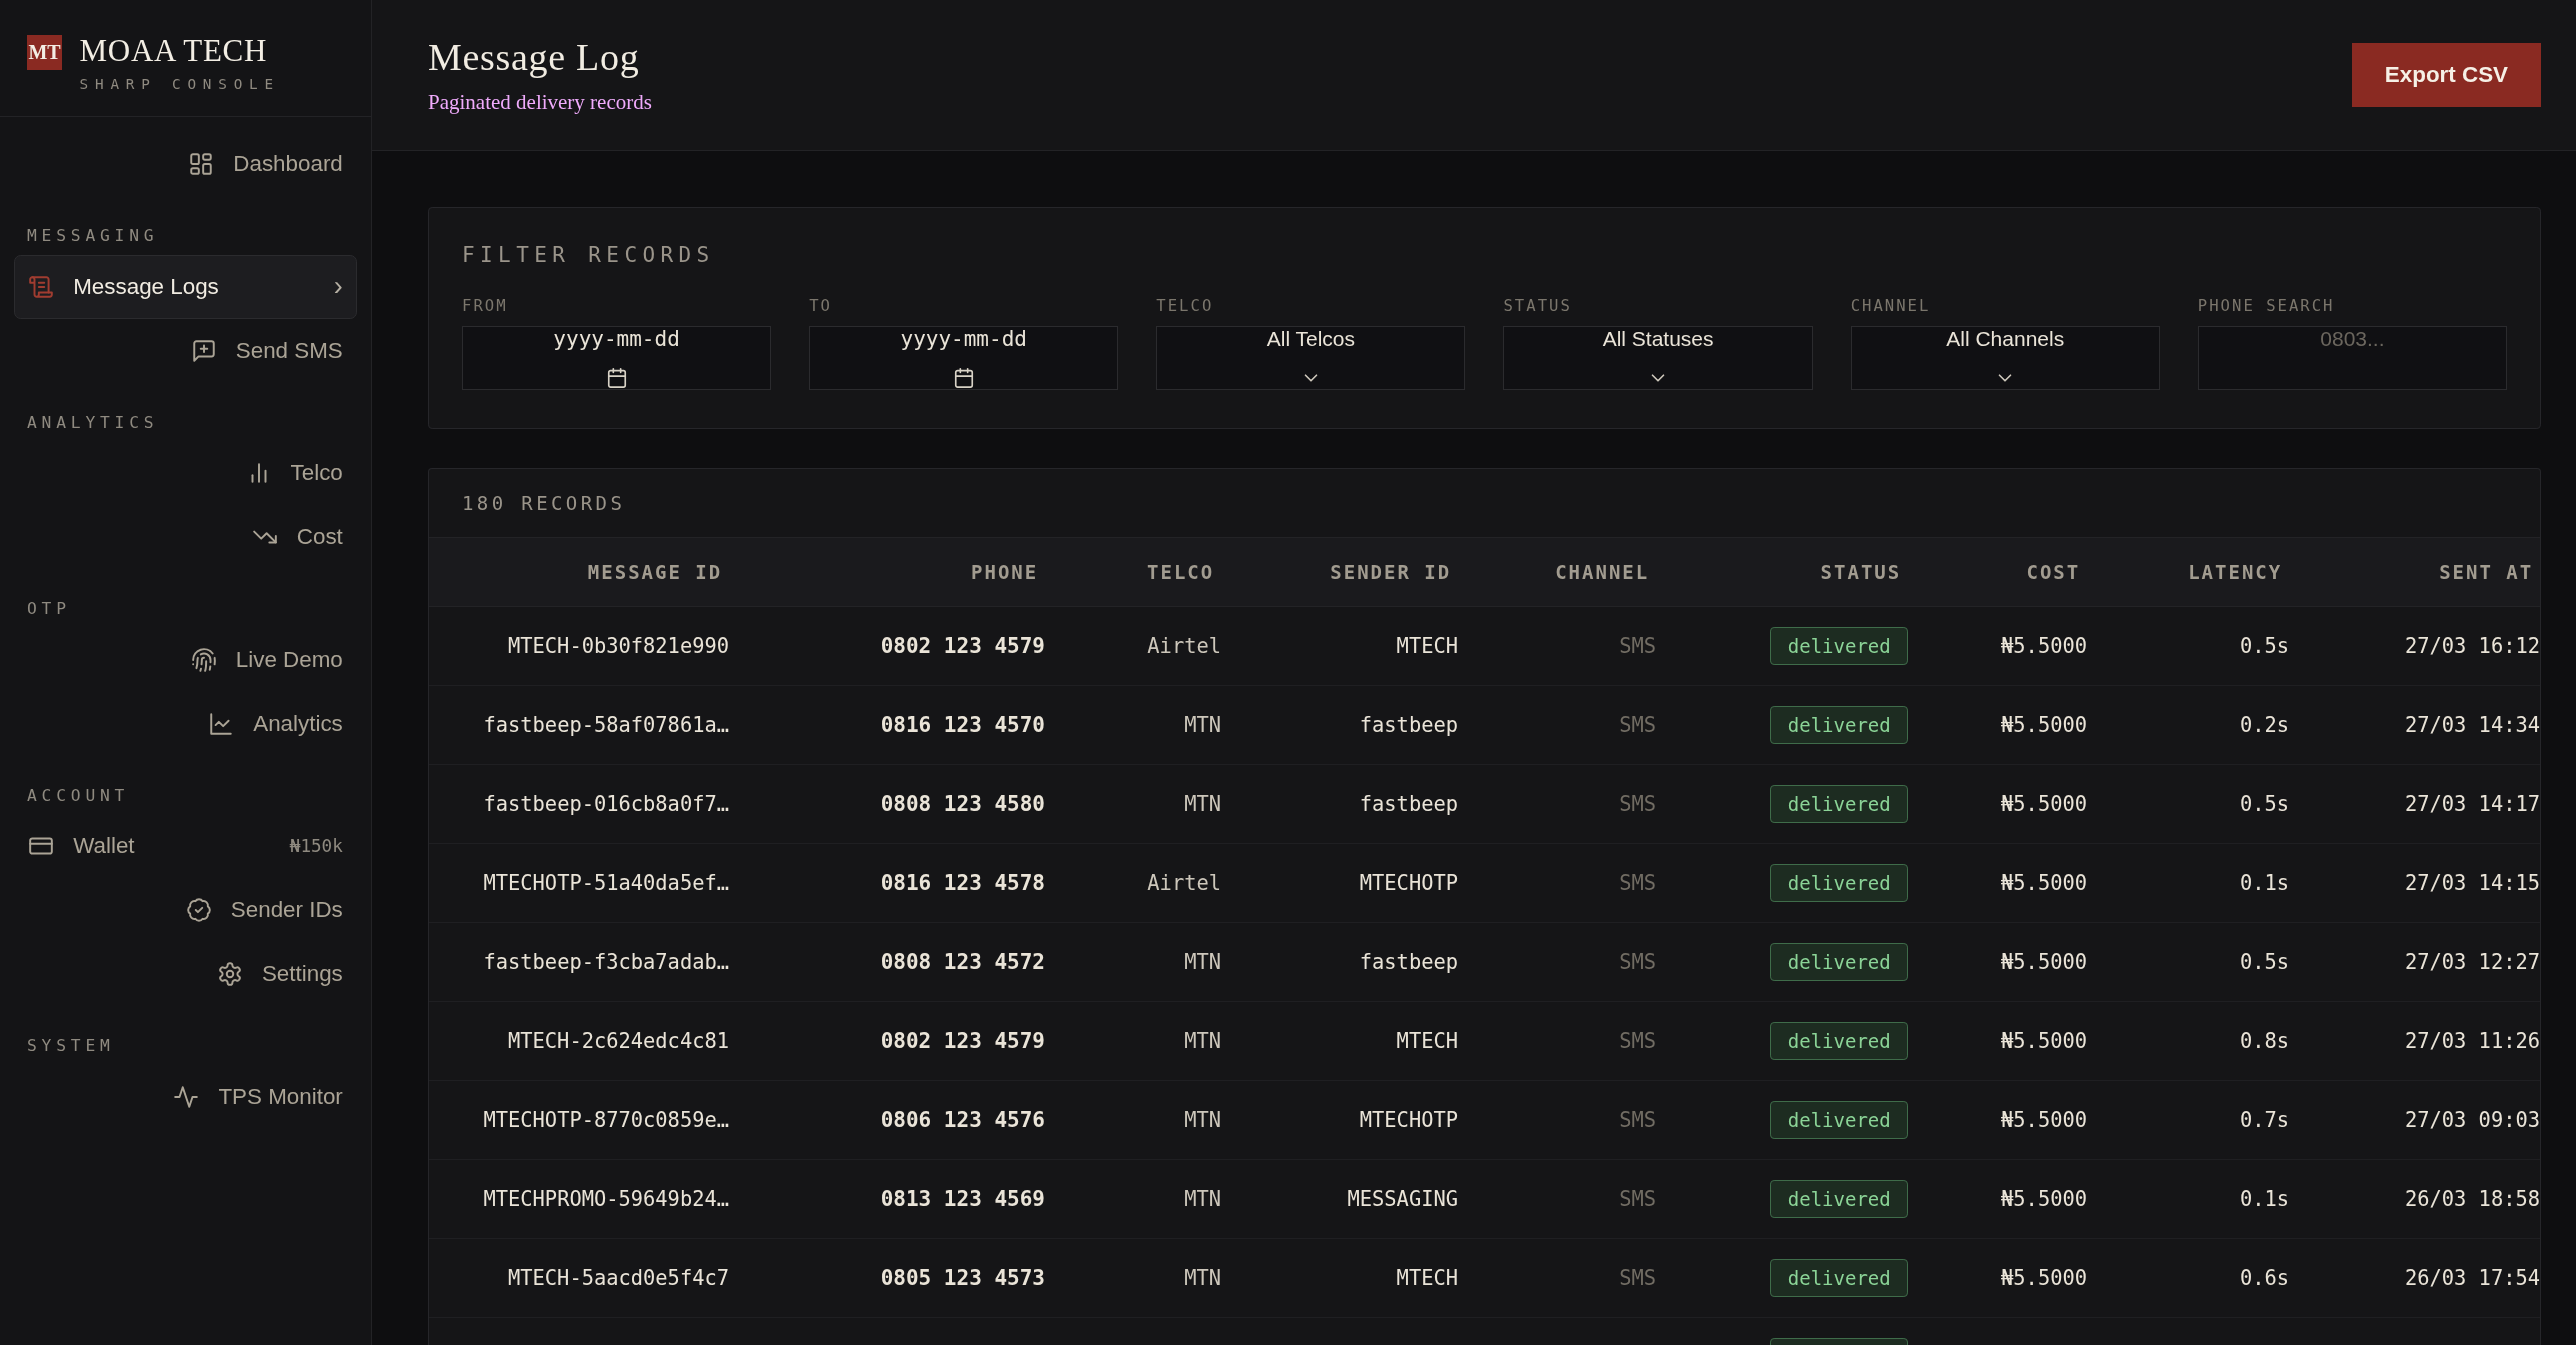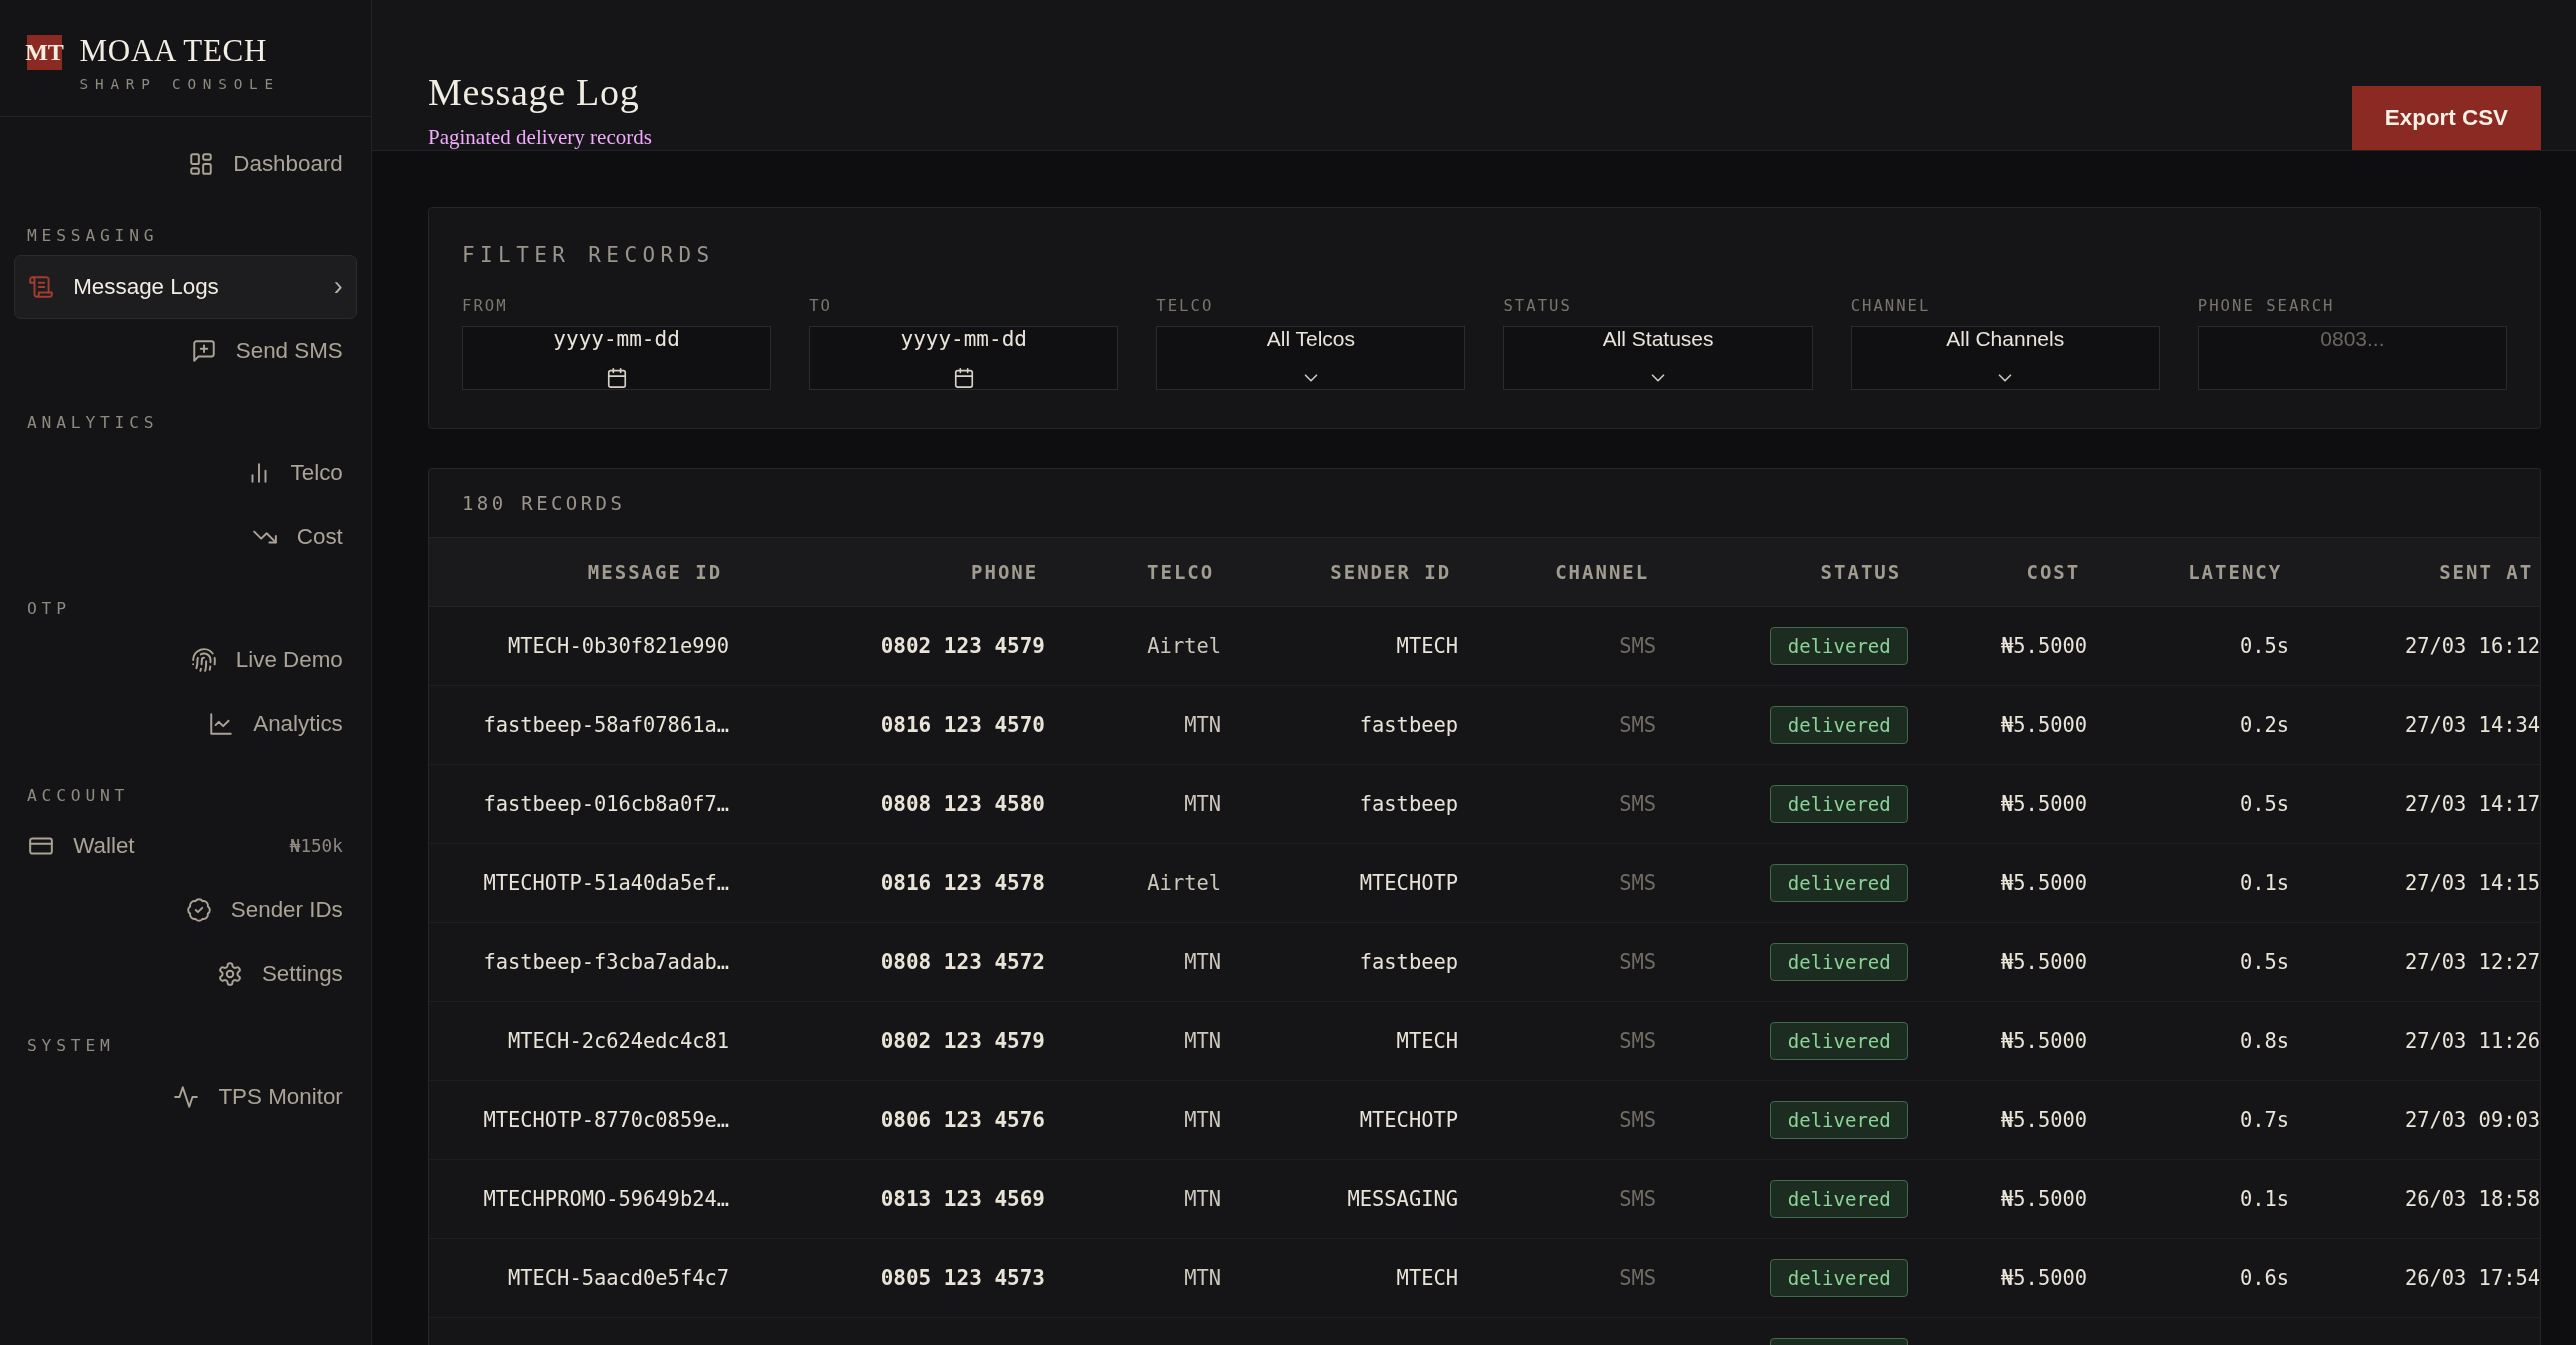--- a/index.html
+++ b/index.html
@@ -16,21 +16,21 @@
   
   .sidebar {
     width:372px; height:100%; flex:0 0 372px;
     background:#141416;
     border-right:0.7px solid #232326;
     display:flex; flex-direction:column;
   }
   .brand { padding:35px 0 0 27px; height:117px; border-bottom:0.7px solid #232326; display:flex; gap:17.6px; }
   .brand-logo {
     width:35px; height:35px; background:#8a2a22; color:#f3eee4;
-    font-family:"Liberation Serif","DejaVu Serif",serif; font-weight:bold; font-size:24px;
+    font-family:"Liberation Serif","DejaVu Serif",serif; font-weight:bold; font-size:20px;
     display:flex; align-items:center; justify-content:center; flex:0 0 35px;
   }
   .brand-text .brand-name { font-size:31px; color:#f3eee4; letter-spacing:0.7px; line-height:1.0; }
   .brand-text .brand-tag  { font-size:14.3px; color:#8f8a80; letter-spacing:6.8px; margin-top:9.5px; }
   .nav { padding-top:15px; overflow:hidden; }
   .nav-section-label {
     font-size:16.3px; letter-spacing:4.8px; color:#8f8a80;
     padding:30px 0 9.5px 27px;
   }
   .nav-item {
@@ -45,21 +45,21 @@
   .nav-item .ic svg { width:26px; height:26px; stroke:currentColor; fill:none; stroke-width:1.8; stroke-linecap:round; stroke-linejoin:round; }
   .nav-item.active { background:#1d1d20; border-color:#2b2b2e; color:#f1ece2; }
   .nav-item.active .ic { color:#a03c30; }
   .nav-item .chev { margin-left:auto; color:#b5afa3; font-size:27px; line-height:1; }
   .nav-item .side-badge { margin-left:auto; font-size:17.6px; color:#8f8a80; }
 
   
   .main { flex:1; display:flex; flex-direction:column; background:#0e0e10; }
   .page-header {
     height:151px; background:#151517; border-bottom:0.7px solid #232326;
-    display:flex; align-items:flex-end; padding:0 35px 0 56px; flex:0 0 151px;
+    display:flex; align-items:center; padding:0 35px 0 56px; flex:0 0 151px;
   }
   .page-title { font-size:38px; color:#f1ece2; letter-spacing:0.7px; }
   .page-subtitle { font-size:21px; color:#f0abfc; margin-top:11px; }
   .btn-export {
     margin-left:auto; background:#8a2a22; color:#f6f0e6;
     font-size:22.4px; font-weight:bold; font-family:"Liberation Sans",sans-serif;
     border:none; padding:19px 33px; cursor:pointer;
   }
   .content { padding:56px 35px 0 56px; }
 

